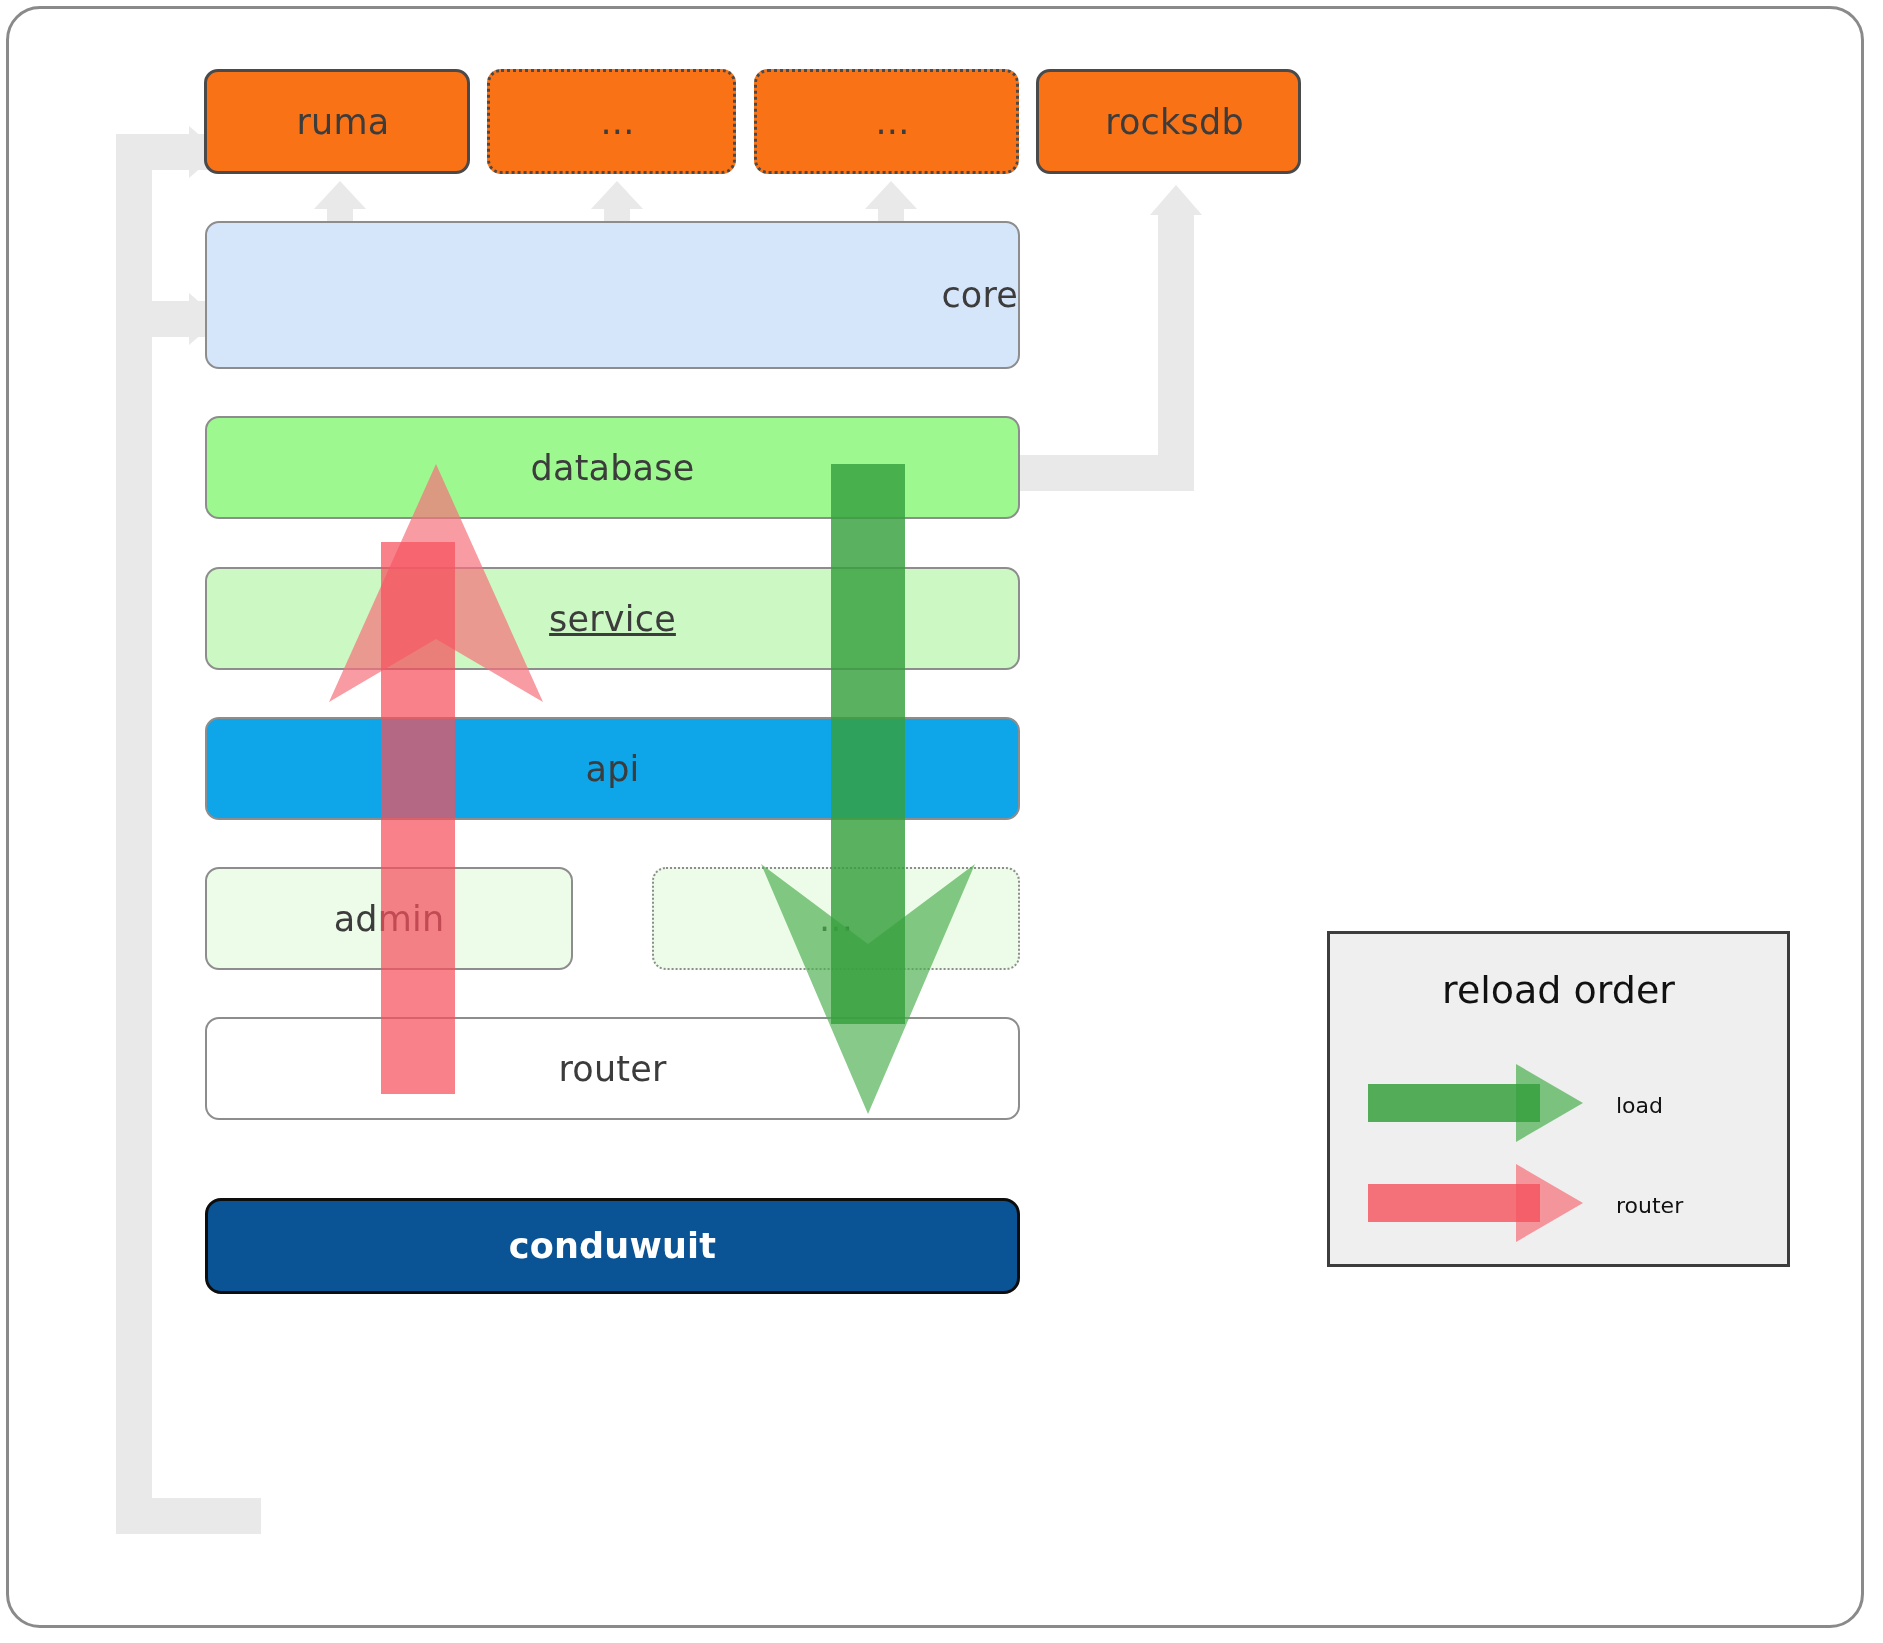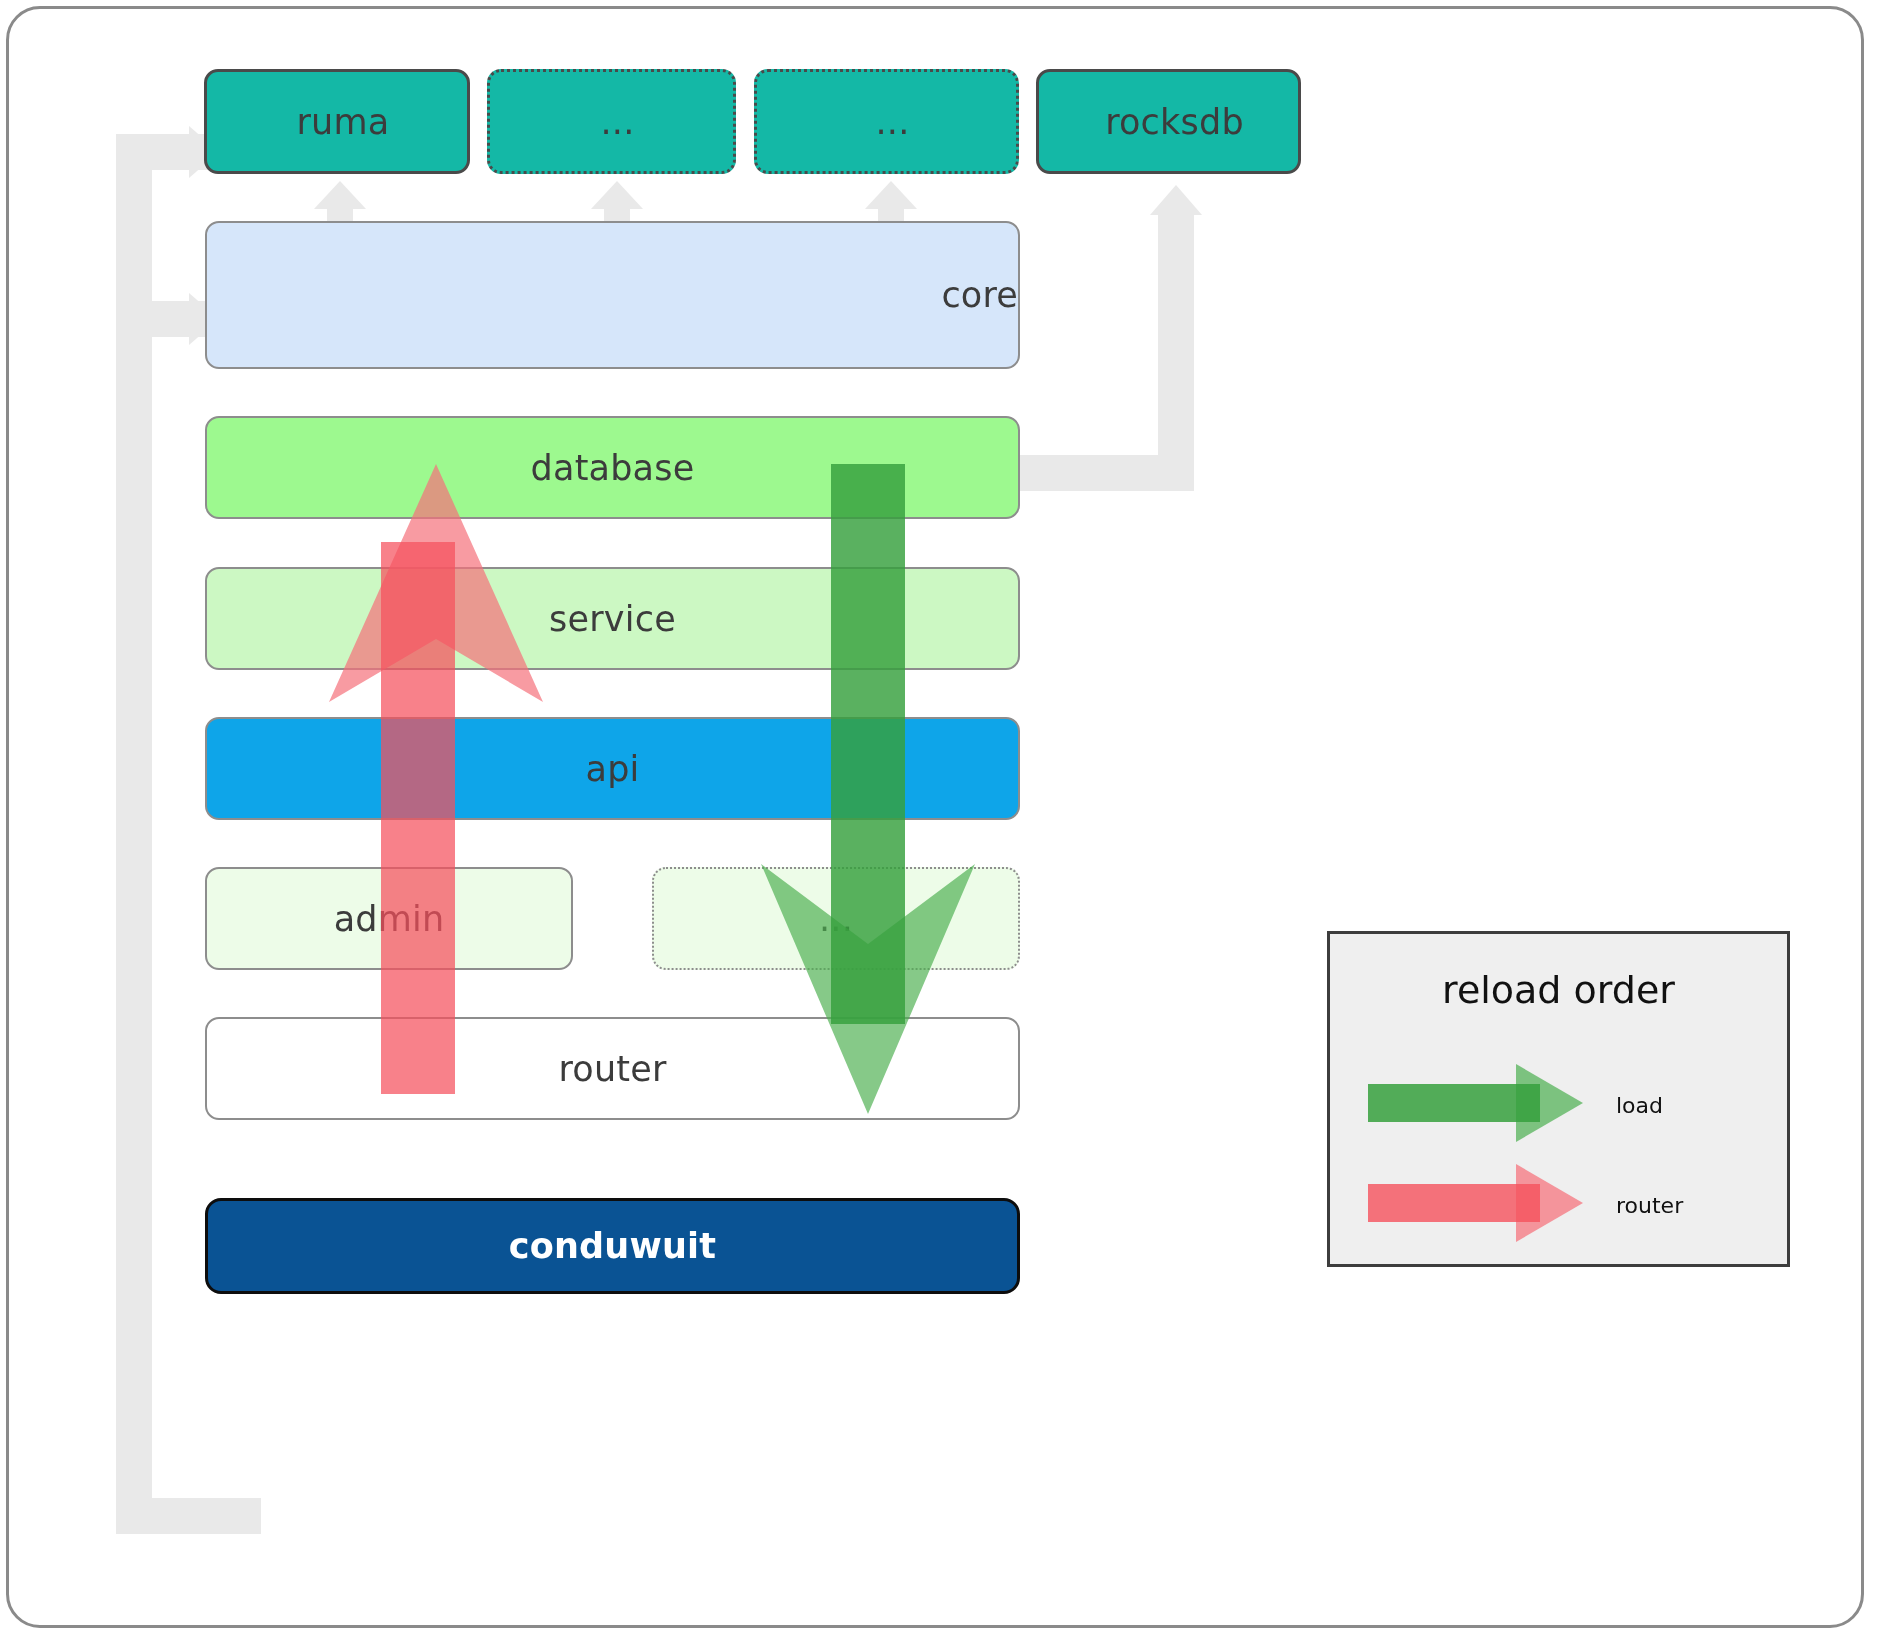--- a/index.html
+++ b/index.html
@@ -22,24 +22,24 @@
     font-size:35px;color:#3c3c3c;
     letter-spacing:.2px;
     z-index:10;
   }
   .node.solid-dark{border:3px solid #4a4a4a;}
   .node.dotted-dark{border:3px dotted #4a4a4a;}
   .node.solid-gray{border:2.5px solid #8d8d8d;}
   .node.dotted-gray{border:2.5px dotted #8d8d8d;}
   .node.solid-black{border:3px solid #0d0d0d;}
 
-  .peach{background:#14b8a6;padding-left:12px;}
+  .peach{background:#f97316;padding-left:12px;}
   .blue{background:#d6e6fa;justify-content:flex-end;}
   .green1{background:#9df98f;}
-  .green2{background:#ccf8c3;}
+  .green2{background:#ccf8c3;text-decoration:underline;}
   .green3{background:#0ea5e9;}
   .green4{background:#edfce8;}
   .white{background:#ffffff;}
   .navy{background:#0a5394;color:#ffffff;font-weight:bold;}
 
   
   .conn{position:absolute;background:#e9e9e9;z-index:4;}
   .conn-arrow{position:absolute;width:0;height:0;z-index:4;}
   .arrow-right{border-top:26px solid transparent;border-bottom:26px solid transparent;border-left:30px solid #e9e9e9;}
   .arrow-up{border-left:26px solid transparent;border-right:26px solid transparent;border-bottom:30px solid #e9e9e9;}

